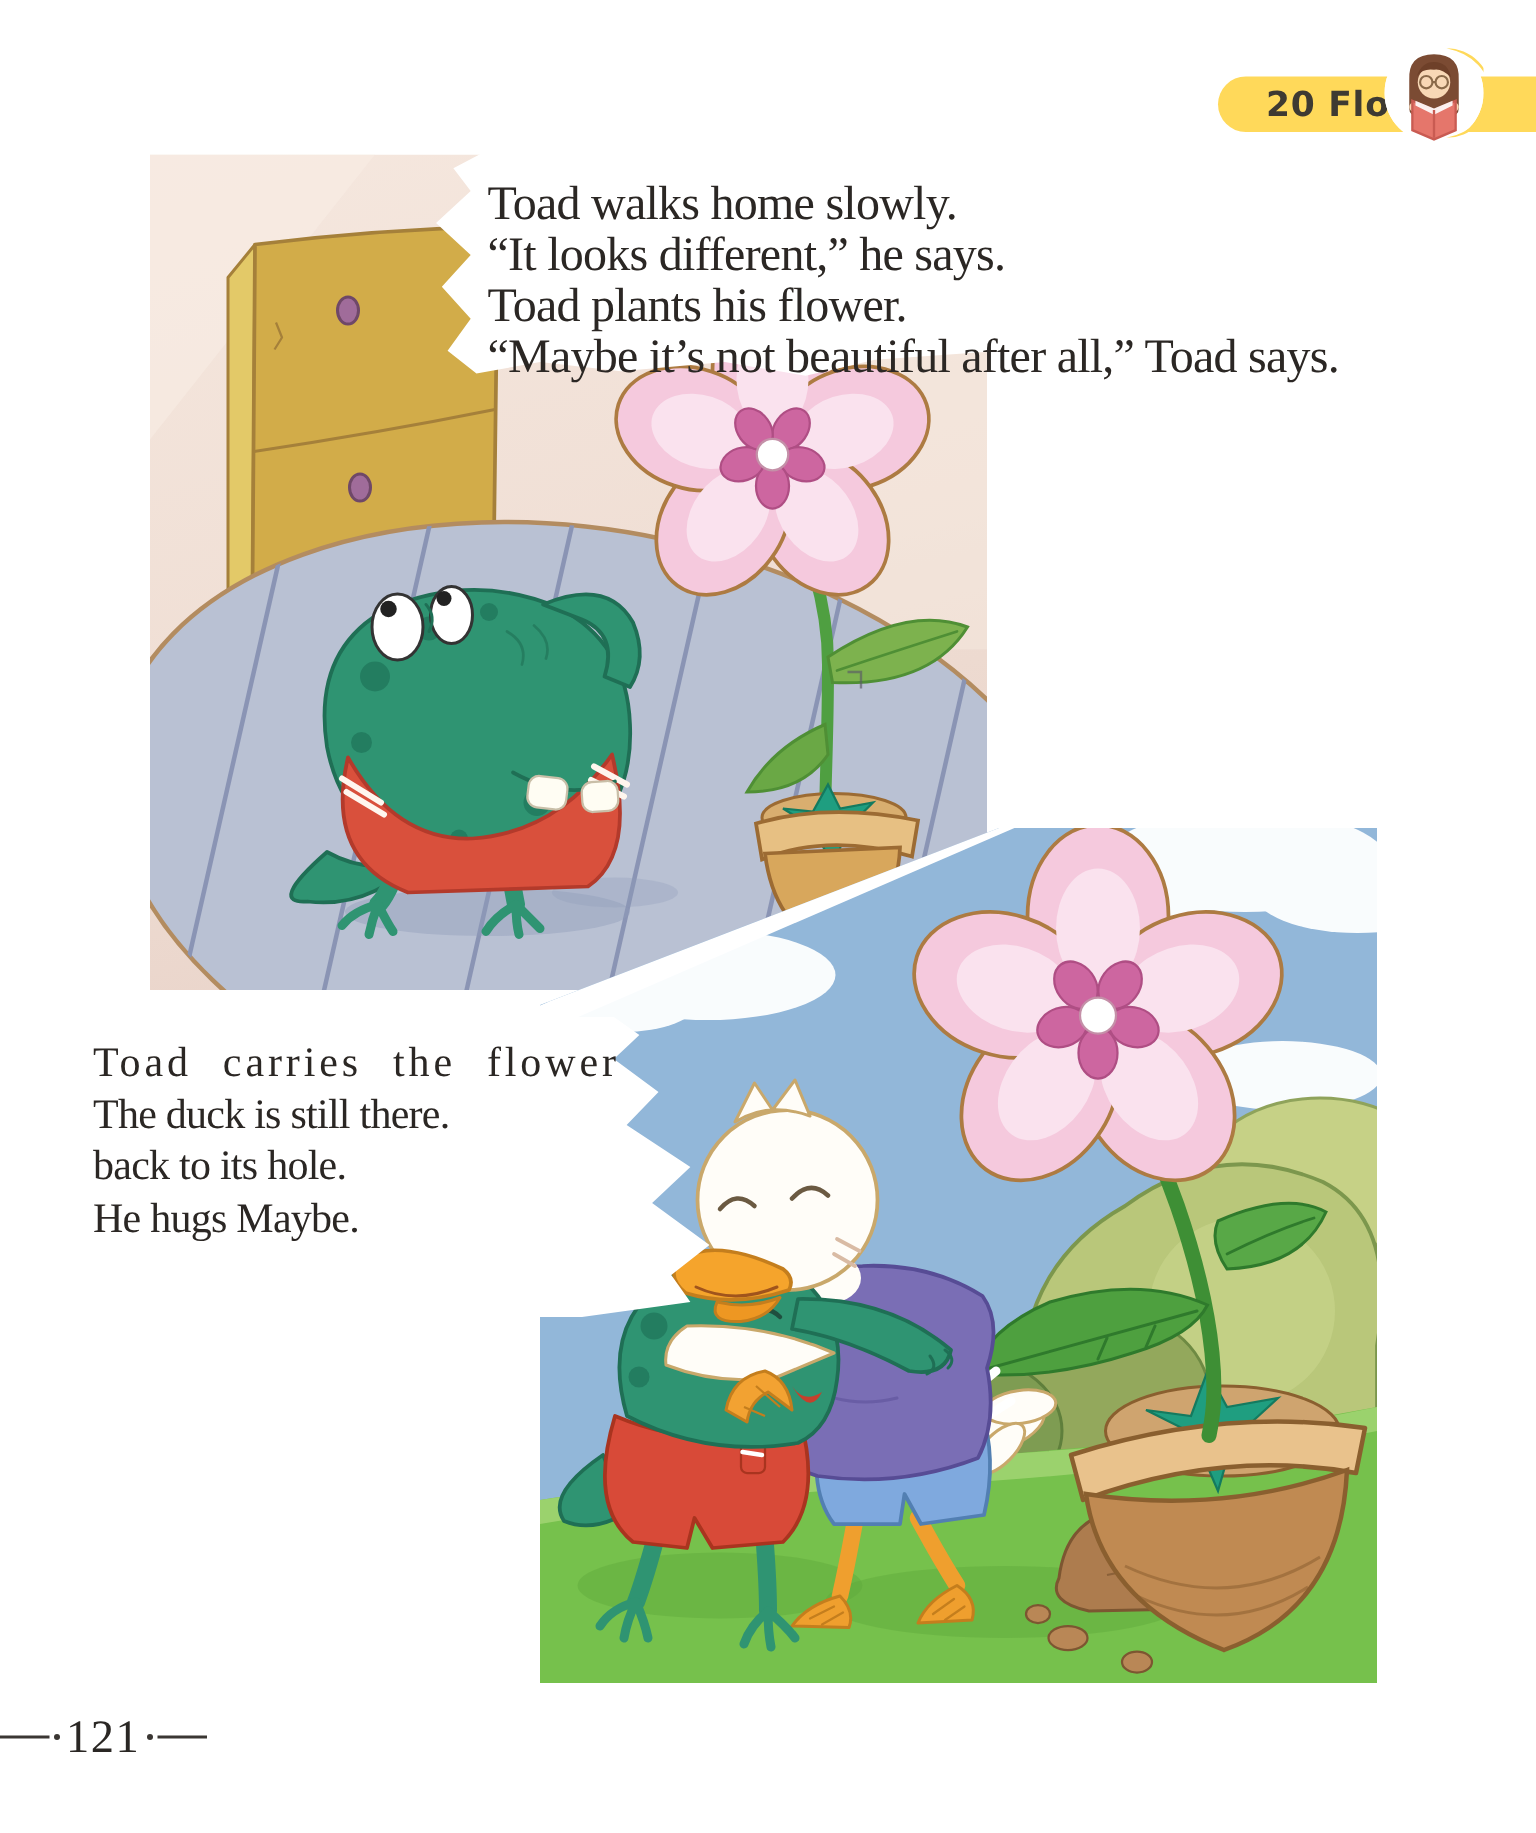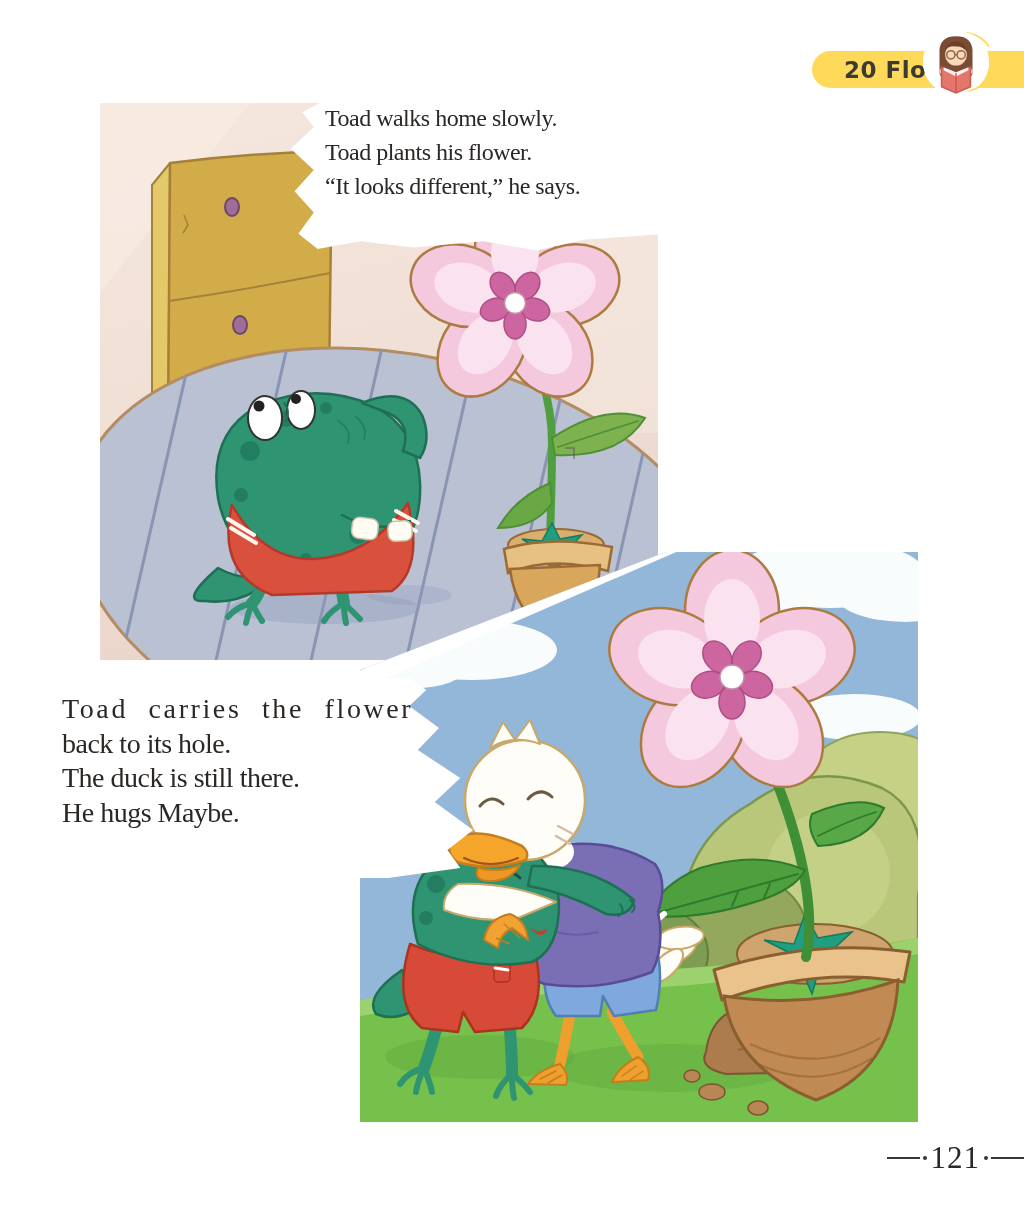--- a/index.html
+++ b/index.html
@@ -19,28 +19,28 @@
   
   .paper{position:absolute;background:#ffffff;}
   .paper-top{left:283px;top:100px;width:385px;height:152px;
       clip-path:polygon(11% 0,100% 0,100% 88%,78% 92%,66% 99%,52% 93%,34% 97%,20% 93%,9% 98%,4% 88%,8% 74%,3% 60%,8% 46%,2% 32%,8% 18%,5% 8%);}
   .paper-left{left:48px;top:678px;width:425px;height:200px;
       clip-path:polygon(0 0,85% 0,89% 6%,85% 14%,92% 25%,87% 36%,97% 50%,91% 62%,100% 76%,94% 86%,97% 95%,80% 100%,0 100%);}
 
   
   .story{position:absolute;z-index:6;}
   .story p{margin:0;white-space:nowrap;}
-  .story-top{left:325px;top:101px;font-size:24px;line-height:34px;letter-spacing:-0.5px;}
+  .story-top{left:325px;top:118px;font-size:32px;line-height:34px;letter-spacing:-0.5px;}
   .story-left{left:62px;top:692px;font-size:28px;line-height:34.6px;letter-spacing:-0.5px;}
   .story-left p.justify{word-spacing:11px;letter-spacing:2.6px;}
   .story-left p.tight{letter-spacing:-1.3px;}
 
   
   .pagenum{position:absolute;left:0;top:1140px;width:100%;display:flex;
-      align-items:center;justify-content:flex-end;z-index:6;}
+      align-items:center;justify-content:flex-start;z-index:6;}
   .pn-line{width:33px;height:2px;background:#3a3633;}
   .pn-dot{width:4px;height:4px;border-radius:50%;background:#3a3633;margin:0 3px;}
   .pn-text{font-size:31px;letter-spacing:1px;color:#2a2724;padding:0 1px;}
 
   .ill-outdoor{clip-path:polygon(0 118px,306px 0,558px 0,558px 570px,0 570px);}
 </style>
 </head>
 <body>
 
 <div class="page">
@@ -316,28 +316,29 @@
       <circle cx="19" cy="41" r="3" fill="#F8D8B6"></circle>
       <circle cx="45" cy="41" r="3" fill="#F8D8B6"></circle>
       <path d="M18,37 L32,43 L46,37 L46,56 L32,62 L18,56 Z" fill="#E5766B" stroke="#C95B52" stroke-width="1.5"></path>
       <path d="M20,37 L32,42 L44,37 L44,40 L32,46 L20,40 Z" fill="#ffffff" opacity="0.9"></path>
       <line x1="32" y1="43" x2="32" y2="61" stroke="#C95B52" stroke-width="1.5"></line>
     </svg>
   </div>
 
   <div class="story story-top">
     <p>Toad walks home slowly.</p>
+    <p>“It looks different,” he says.</p>
     <p>Toad plants his flower.</p>
-    <p>“It looks different,” he says.</p>
+    <p>“Maybe it’s not beautiful after all,” Toad says.</p>
   </div>
 
   <div class="story story-left">
     <p class="justify">Toad carries the flower</p>
+    <p>The duck is still there.</p>
     <p>back to its hole.</p>
-    <p>The duck is still there.</p>
     <p>He hugs Maybe.</p>
   </div>
 
   <div class="pagenum">
     <span class="pn-line"></span>
     <span class="pn-dot"></span>
     <span class="pn-text">121</span>
     <span class="pn-dot"></span>
     <span class="pn-line"></span>
   </div>

